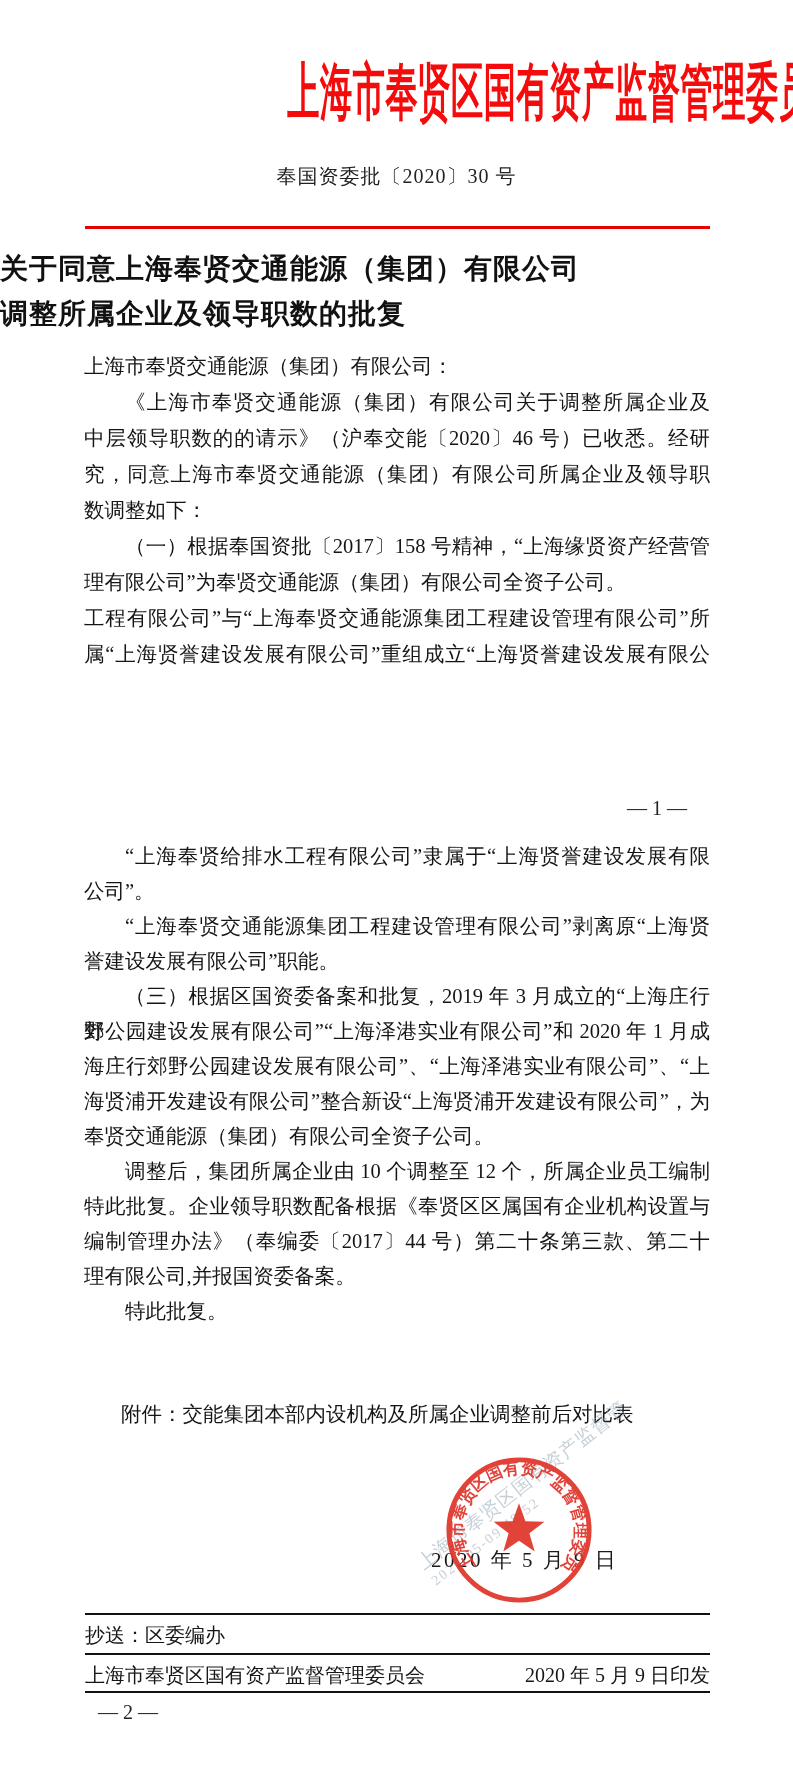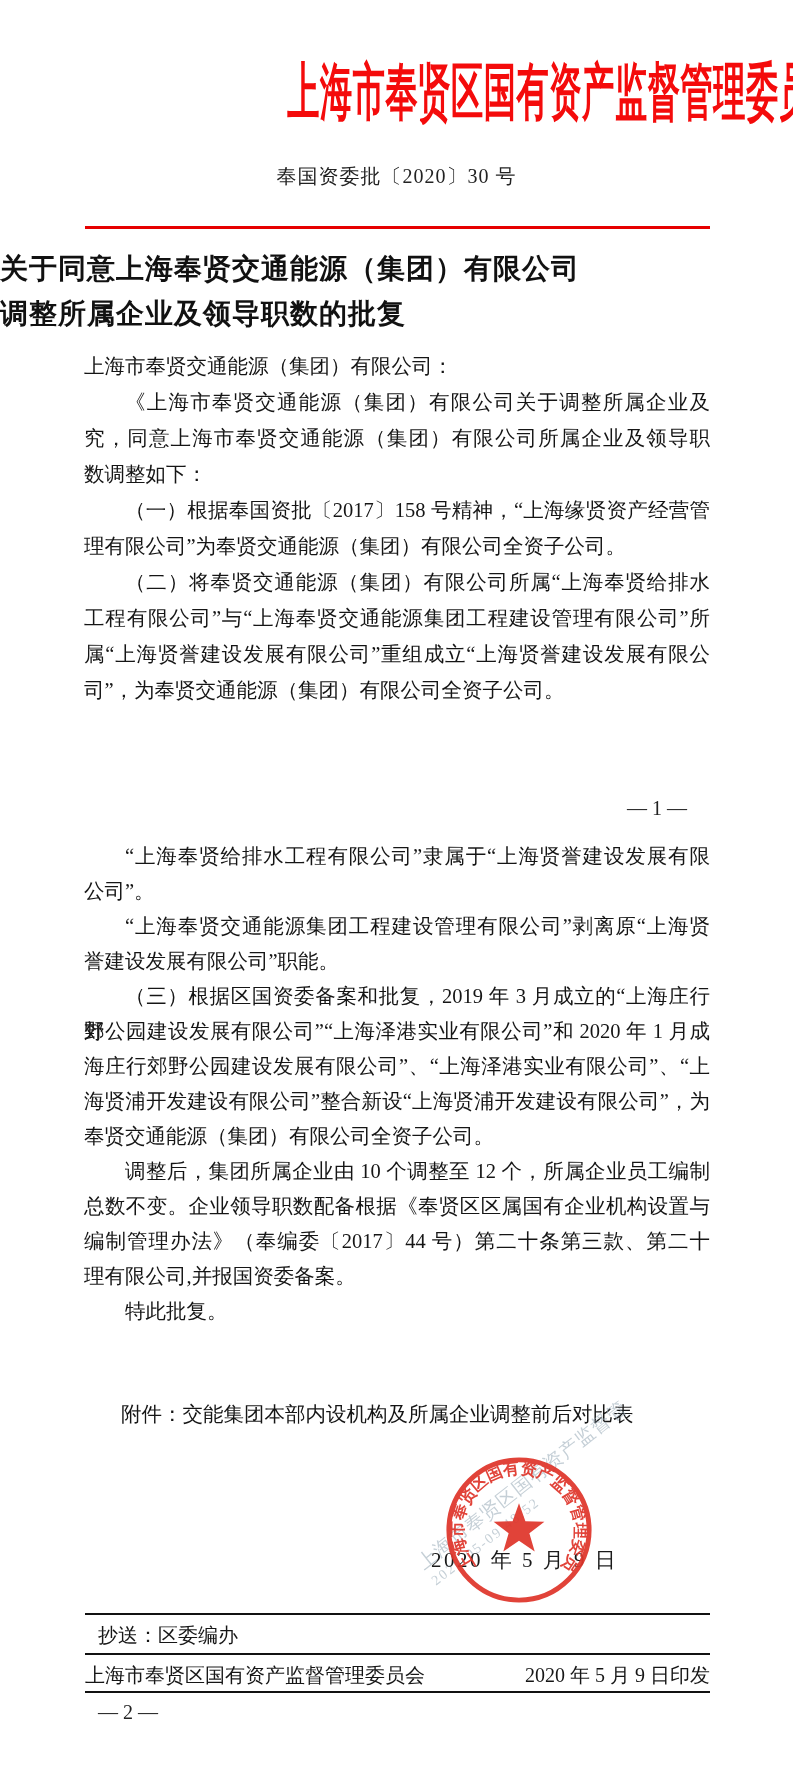--- a/index.html
+++ b/index.html
@@ -45,21 +45,21 @@
     color:#9fb0bc;opacity:0.6;white-space:nowrap;}
   .watermark .wm1{font-size:19px;letter-spacing:1px;}
   .watermark .wm2{font-size:14px;letter-spacing:2px;margin-top:1px;}
   .seal{position:absolute;top:1451px;left:440px;width:158px;height:158px;
     z-index:3;opacity:0.93;}
   
   .rule{position:absolute;left:85px;width:625px;height:2px;background:#111;}
   .r1{top:1613px;}
   .r2{top:1653px;}
   .r3{top:1691px;}
-  .footer-copy{position:absolute;top:1620px;left:85px;font-size:20px;line-height:30px;color:#161616;margin-left:13px;}
+  .footer-copy{position:absolute;top:1620px;left:85px;font-size:20px;line-height:30px;color:#161616;}
   .footer-issue{position:absolute;top:1661px;left:85px;width:625px;
     display:flex;justify-content:space-between;font-size:20px;line-height:29px;color:#161616;}
 </style>
 </head>
 <body>
 
 <div class="doc">
 
   <div class="header-title">
     <span>上海市奉贤区国有资产监督管理委员会文件</span>
@@ -70,44 +70,43 @@
   <div class="red-rule"></div>
 
   <div class="doc-title">
     <div>关于同意上海奉贤交通能源（集团）有限公司</div>
     <div>调整所属企业及领导职数的批复</div>
   </div>
 
   <div class="body p1">
       <div class="bline">上海市奉贤交通能源（集团）有限公司：</div>
       <div class="bline ind fill">《上海市奉贤交通能源（集团）有限公司关于调整所属企业及</div>
+      <div class="bline fill">中层领导职数的的请示》（沪奉交能〔2020〕46 号）已收悉。经研</div>
       <div class="bline fill">究，同意上海市奉贤交通能源（集团）有限公司所属企业及领导职</div>
       <div class="bline">数调整如下：</div>
       <div class="bline ind fill">（一）根据奉国资批〔2017〕158 号精神，“上海缘贤资产经营管</div>
       <div class="bline">理有限公司”为奉贤交通能源（集团）有限公司全资子公司。</div>
-      <div class="bline ind fill">（二）将奉贤交通能源（集团）有限公司所属“上海奉贤给排水</div>
       <div class="bline fill">工程有限公司”与“上海奉贤交通能源集团工程建设管理有限公司”所</div>
       <div class="bline fill">属“上海贤誉建设发展有限公司”重组成立“上海贤誉建设发展有限公</div>
-      <div class="bline">司”，为奉贤交通能源（集团）有限公司全资子公司。</div>
     </div>
 
   <div class="pagenum pn1">— 1 —</div>
 
   <div class="body p2">
       <div class="bline ind fill">“上海奉贤给排水工程有限公司”隶属于“上海贤誉建设发展有限</div>
       <div class="bline">公司”。</div>
       <div class="bline ind fill">“上海奉贤交通能源集团工程建设管理有限公司”剥离原“上海贤</div>
       <div class="bline">誉建设发展有限公司”职能。</div>
       <div class="bline ind fill">（三）根据区国资委备案和批复，2019 年 3 月成立的“上海庄行郊</div>
       <div class="bline fill">野公园建设发展有限公司”“上海泽港实业有限公司”和 2020 年 1 月成</div>
       <div class="bline fill">海庄行郊野公园建设发展有限公司”、“上海泽港实业有限公司”、“上</div>
       <div class="bline fill">海贤浦开发建设有限公司”整合新设“上海贤浦开发建设有限公司”，为</div>
       <div class="bline">奉贤交通能源（集团）有限公司全资子公司。</div>
       <div class="bline ind fill">调整后，集团所属企业由 10 个调整至 12 个，所属企业员工编制</div>
-      <div class="bline fill">总数不变。企业领导职数配备根据《奉贤区区属国有企业机构设置与</div>
+      <div class="bline fill">特此批复。企业领导职数配备根据《奉贤区区属国有企业机构设置与</div>
       <div class="bline fill">编制管理办法》（奉编委〔2017〕44 号）第二十条第三款、第二十</div>
       <div class="bline">理有限公司,并报国资委备案。</div>
       <div class="bline ind">特此批复。</div>
     </div>
 
   <div class="attachment">附件：交能集团本部内设机构及所属企业调整前后对比表</div>
 
   <div class="seal-date">2020 年 5 月 9 日</div>
 
   <div class="watermark">

